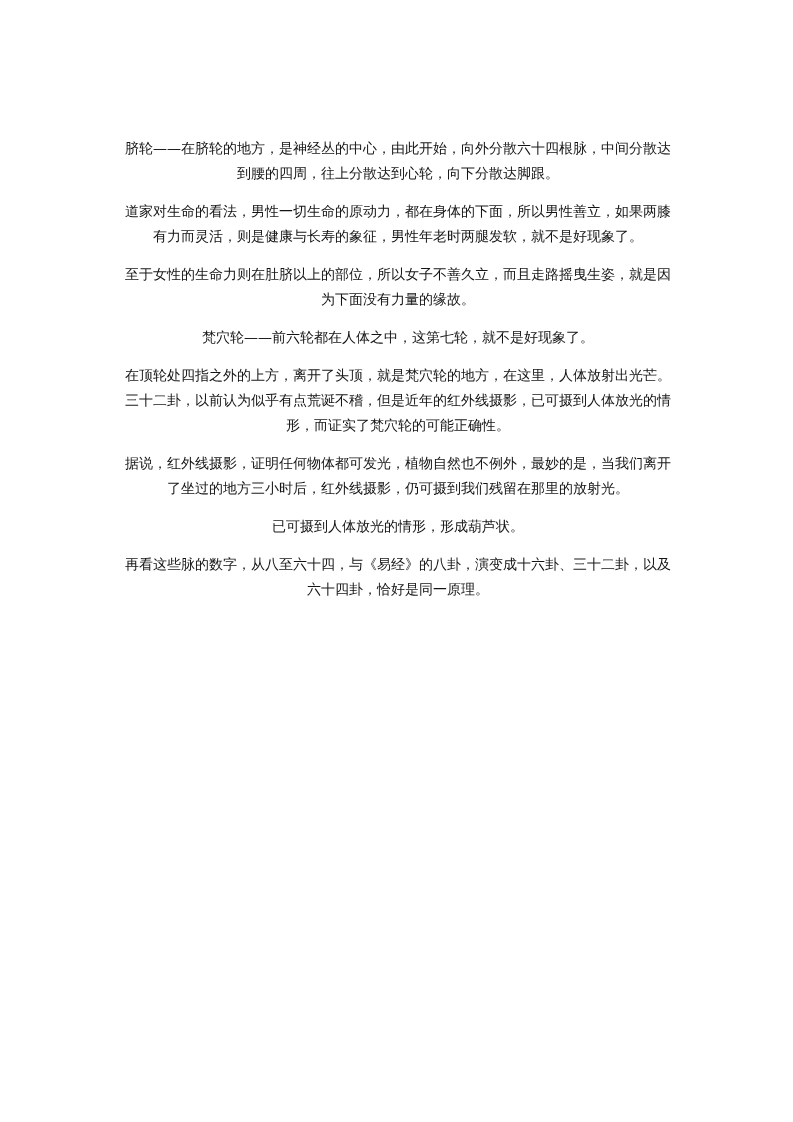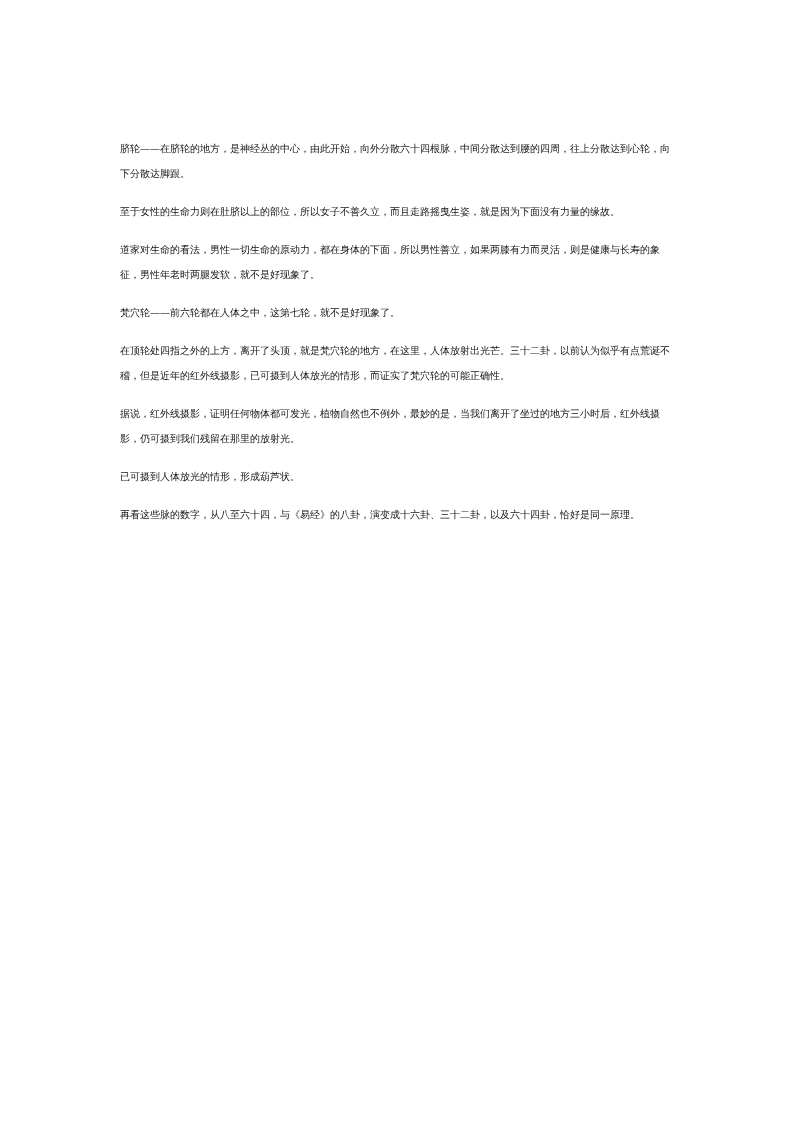--- a/index.html
+++ b/index.html
@@ -13,41 +13,41 @@
     height: 1122px;
     background: #ffffff;
     box-sizing: border-box;
     padding: 136px 116px 40px 120px;
     overflow: hidden;
     font-family: "DejaVu Serif", "Liberation Serif", serif;
     color: #141414;
   }
   .page p {
     margin: 0 0 13px 0;
-    font-size: 10px;
+    font-size: 14px;
     line-height: 25px;
     max-width: 556px;
-    text-align: left;
+    text-align: center;
     word-break: break-all;
   }
   
   .gap-a { margin-top: 79px; }   
   .gap-b { margin-top: 76px; }   
   .gap-c { margin-top: 120px; }  
 </style>
 </head>
 <body>
 
 <div class="page">
   <p>脐轮——在脐轮的地方，是神经丛的中心，由此开始，向外分散六十四根脉，中间分散达到腰的四周，往上分散达到心轮，向下分散达脚跟。</p>
 
 
+  <p>道家对生命的看法，男性一切生命的原动力，都在身体的下面，所以男性善立，如果两膝有力而灵活，则是健康与长寿的象征，男性年老时两腿发软，就不是好现象了。</p>
+
   <p>至于女性的生命力则在肚脐以上的部位，所以女子不善久立，而且走路摇曳生姿，就是因为下面没有力量的缘故。</p>
-
-  <p>道家对生命的看法，男性一切生命的原动力，都在身体的下面，所以男性善立，如果两膝有力而灵活，则是健康与长寿的象征，男性年老时两腿发软，就不是好现象了。</p>
 
   <p class="gap-b">梵穴轮——前六轮都在人体之中，这第七轮，就不是好现象了。</p>
 
   <p>在顶轮处四指之外的上方，离开了头顶，就是梵穴轮的地方，在这里，人体放射出光芒。三十二卦，以前认为似乎有点荒诞不稽，但是近年的红外线摄影，已可摄到人体放光的情形，而证实了梵穴轮的可能正确性。</p>
 
   <p>据说，红外线摄影，证明任何物体都可发光，植物自然也不例外，最妙的是，当我们离开了坐过的地方三小时后，红外线摄影，仍可摄到我们残留在那里的放射光。</p>
 
 
   <p>已可摄到人体放光的情形，形成葫芦状。</p>
 

